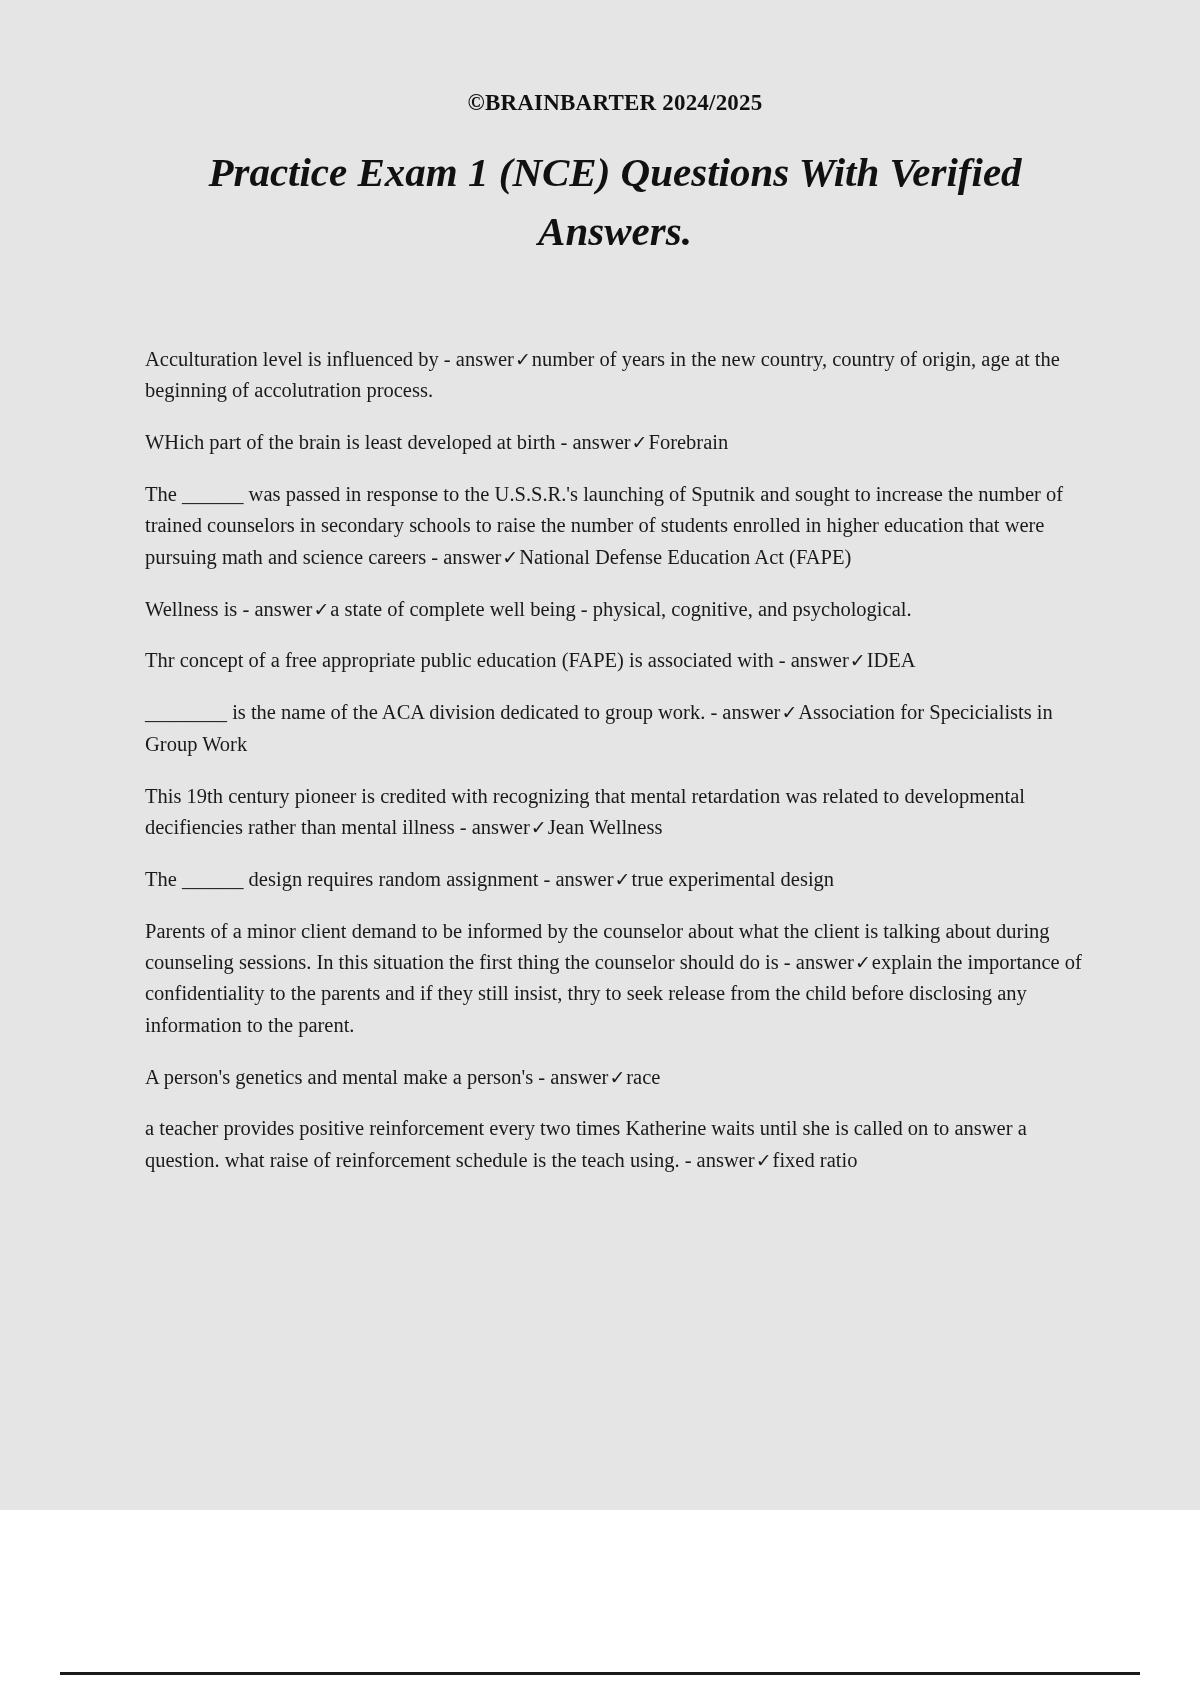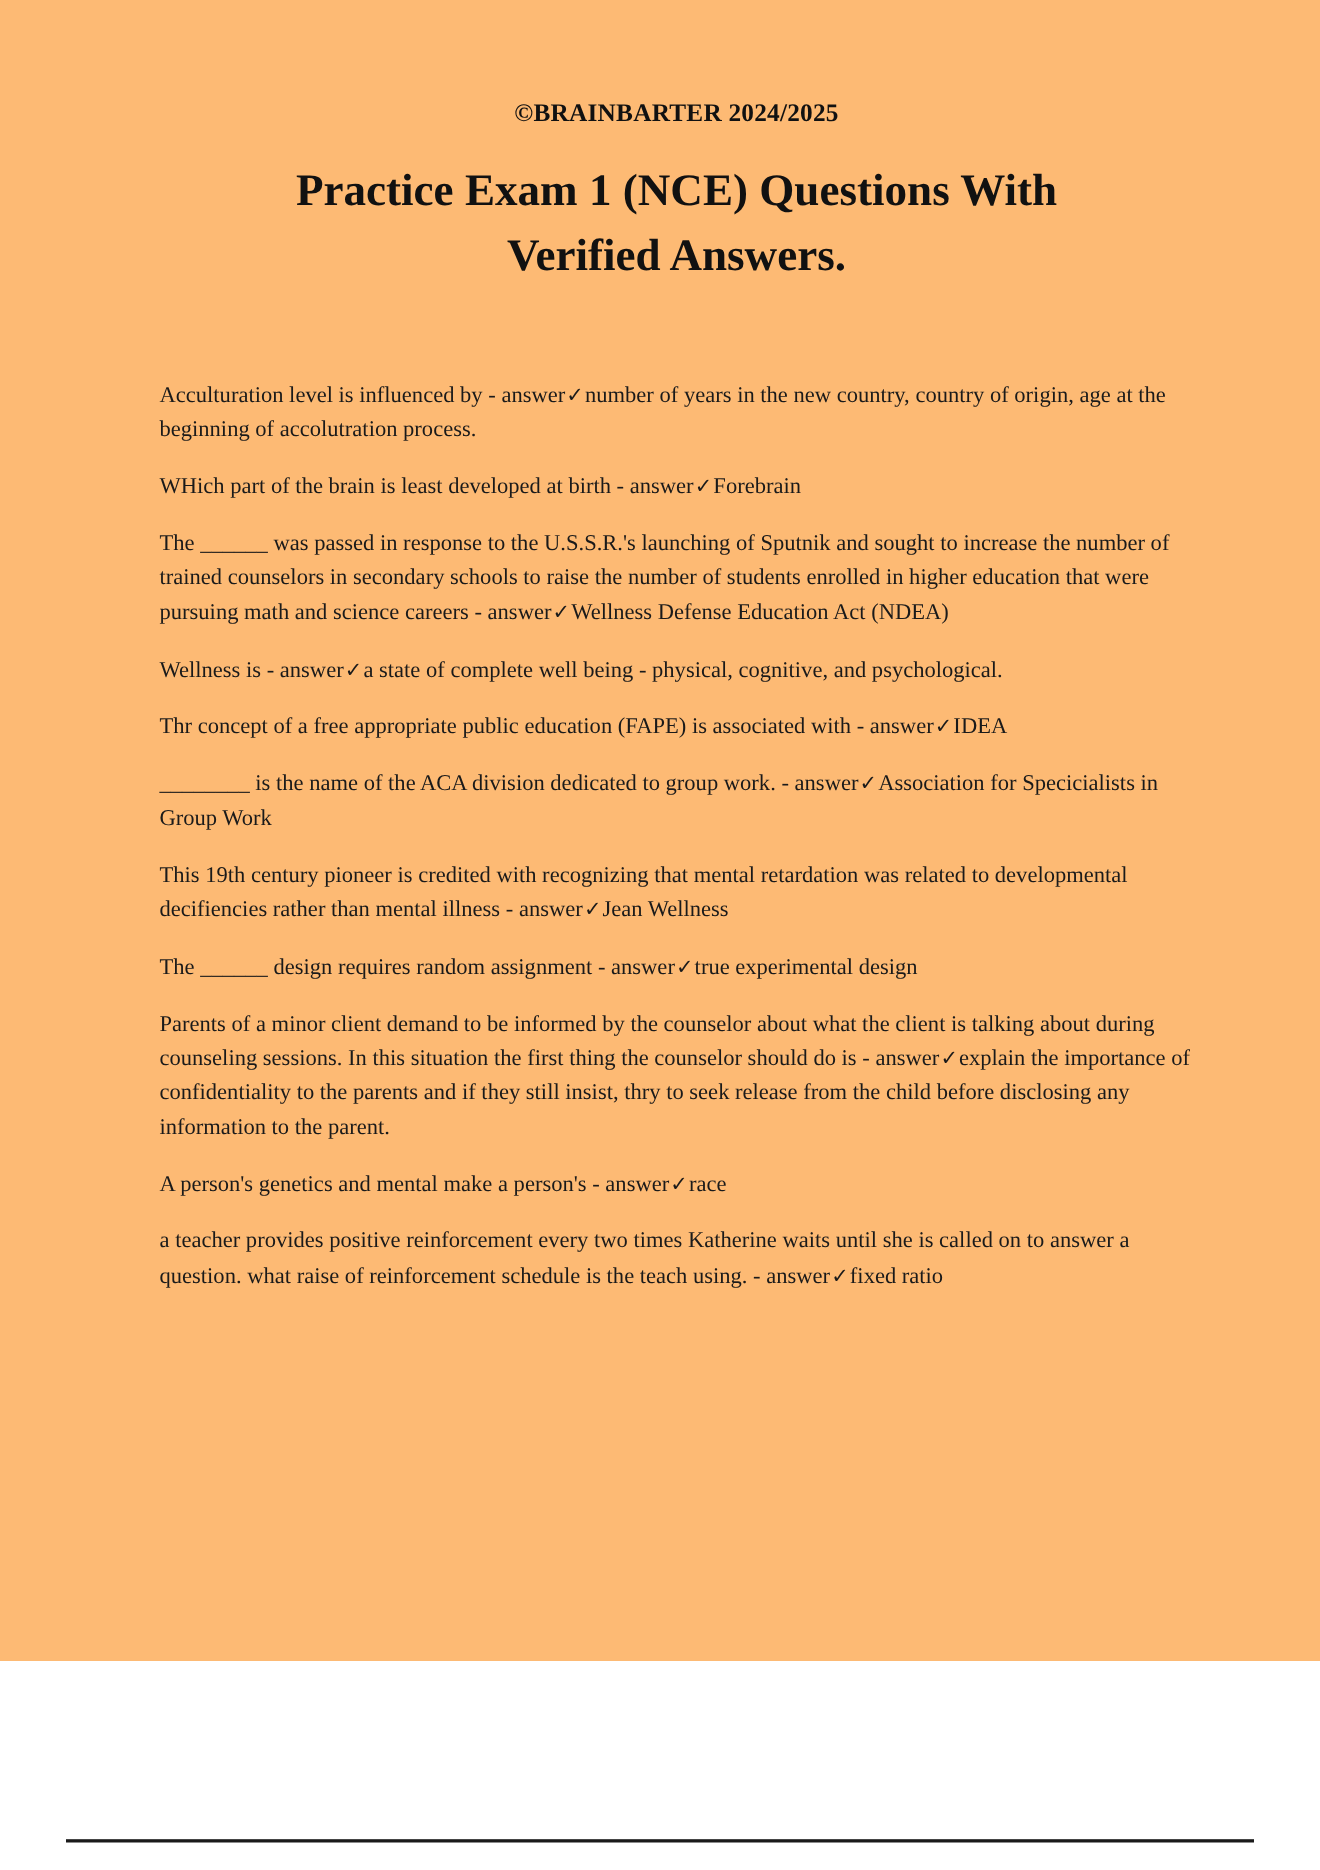--- a/index.html
+++ b/index.html
@@ -12,21 +12,21 @@
     background: #ffffff;
     font-family: "Liberation Serif", serif;
     overflow: hidden;
   }
   .page {
     position: absolute;
     left: 0;
     top: 0;
     width: 1200px;
     height: 1510px;
-    background: #fdba74;
+    background: #e5e5e5;
     box-sizing: border-box;
   }
   .page-inner {
     position: absolute;
     left: 145px;
     top: 0;
     width: 940px;
     height: 100%;
   }
   .doc-header {
@@ -37,20 +37,21 @@
     padding-top: 90px;
     letter-spacing: 0.2px;
   }
   .doc-title {
     text-align: center;
     font-size: 41px;
     font-weight: bold;
     color: #111;
     line-height: 1.42;
     padding: 0 55px;
+    font-style: italic;
   }
   .body-block {
     margin-top: 84px;
   }
   .qa {
     font-size: 20.5px;
     line-height: 1.53;
     color: #1a1a1a;
     margin-bottom: 18px;
     text-align: left;
@@ -89,21 +90,21 @@
     <h1 class="doc-title">Practice Exam 1 (NCE) Questions With Verified Answers.</h1>
 
     <div class="body-block">
       <p class="qa">
         <span>Acculturation level is influenced by - answer</span><span class="check">✓</span><span>number of years in the new country, country of origin, age at the beginning of accolutration process.</span>
       </p>
       <p class="qa">
         <span>WHich part of the brain is least developed at birth - answer</span><span class="check">✓</span><span>Forebrain</span>
       </p>
       <p class="qa">
-        <span>The ______ was passed in response to the U.S.S.R.'s launching of Sputnik and sought to increase the number of trained counselors in secondary schools to raise the number of students enrolled in higher education that were pursuing math and science careers - answer</span><span class="check">✓</span><span>Wellness Defense Education Act (NDEA)</span>
+        <span>The ______ was passed in response to the U.S.S.R.'s launching of Sputnik and sought to increase the number of trained counselors in secondary schools to raise the number of students enrolled in higher education that were pursuing math and science careers - answer</span><span class="check">✓</span><span>National Defense Education Act (FAPE)</span>
       </p>
       <p class="qa">
         <span>Wellness is - answer</span><span class="check">✓</span><span>a state of complete well being - physical, cognitive, and psychological.</span>
       </p>
       <p class="qa">
         <span>Thr concept of a free appropriate public education (FAPE) is associated with - answer</span><span class="check">✓</span><span>IDEA</span>
       </p>
       <p class="qa">
         <span>________ is the name of the ACA division dedicated to group work. - answer</span><span class="check">✓</span><span>Association for Specicialists in Group Work</span>
       </p>

